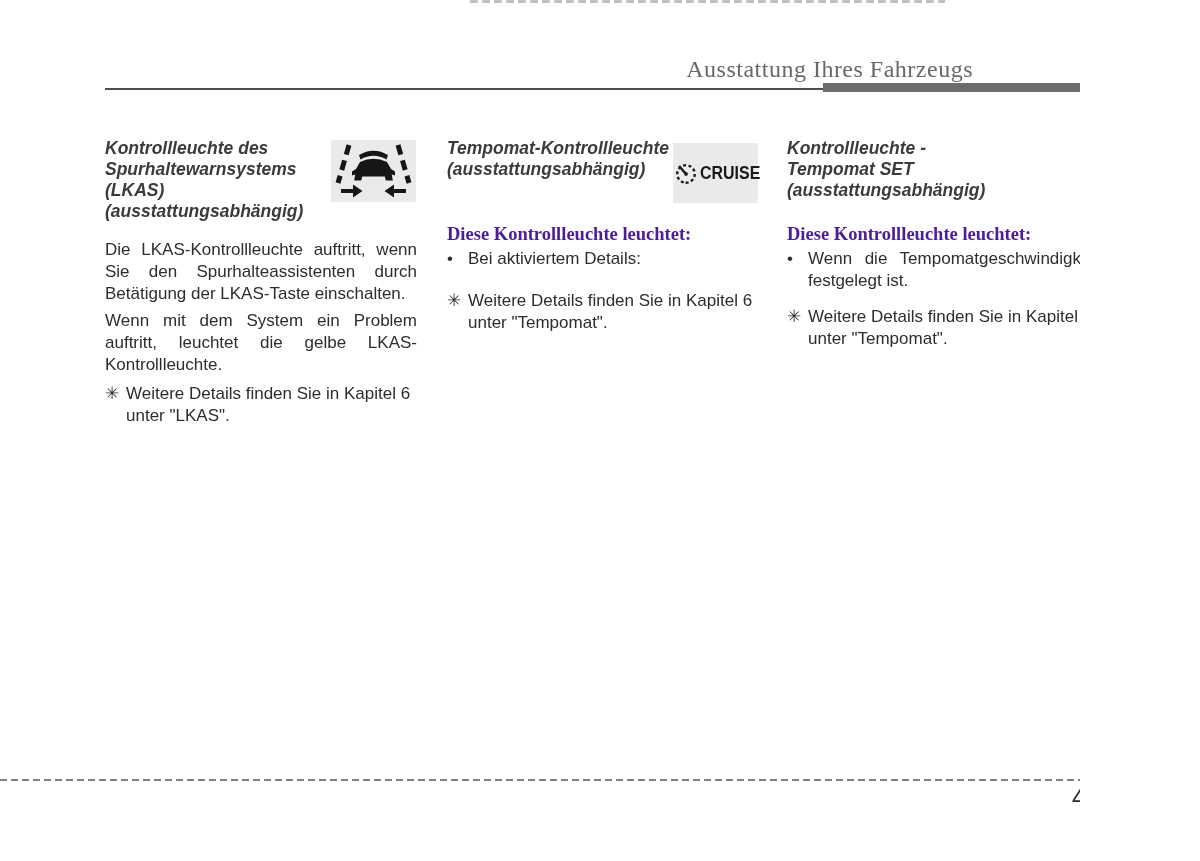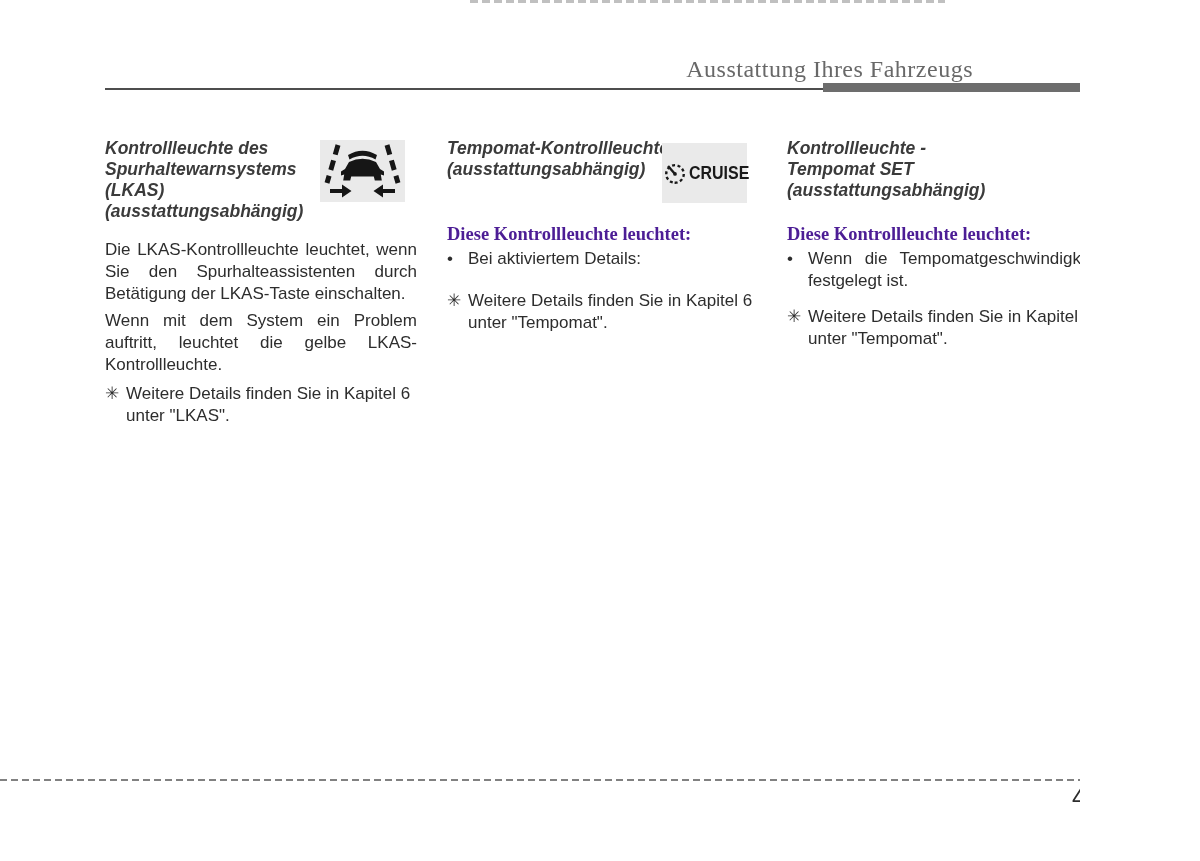--- a/index.html
+++ b/index.html
@@ -18,21 +18,21 @@
   .rule-bar{position:absolute;top:83px;left:823px;width:272px;height:9px;background:#6d6d6d;}
   .rule-faint{position:absolute;top:89px;left:1106px;width:94px;height:3px;
               background:repeating-linear-gradient(90deg,#dcdcdc 0 9px,#ffffff 9px 14px);}
 
   
   .col{position:absolute;top:138px;width:312px;}
   .col-1{left:105px}.col-2{left:447px}.col-3{left:787px}
   .col-head{position:relative;min-height:65px;}
   .col-heading{margin:0;font-size:17.5px;font-weight:bold;font-style:italic;
                line-height:21px;color:#3b3b3b;white-space:pre-line;}
-  .icon-box{position:absolute;top:2px;right:12px;width:85px;height:62px;background:#eaeaea;
+  .icon-box{position:absolute;top:2px;right:1px;width:85px;height:62px;background:#eaeaea;
             display:flex;align-items:center;justify-content:center;}
   .col-2 .icon-box{top:5px;height:60px;}
   .body{font-size:17px;line-height:22px;color:#2d2d2d;margin:0;}
   .just{text-align:justify;}
   .p-first{margin-top:17px;}
   .p-next{margin-top:5px;}
   .subhead{margin:19px 0 0 0;font-family:"Liberation Serif",serif;font-weight:bold;
            font-size:18.5px;line-height:24px;color:#4c1d95;}
   .bullet-row{display:flex;margin-top:2px;font-size:17px;line-height:22px;}
   .marker{width:21px;flex:none;}
@@ -83,21 +83,21 @@
             <path d="M28 15 Q42.5 6.5 57 15 L55.5 19.5 Q42.5 12 29.5 19.5 Z"></path>
             <path d="M29 22 Q42.5 15.5 56 22 L60 29 L64 31.5 L64 35.5 L60.8 34.5 L61.8 40.5 L54.8 40.5 L53.8 36.5 L31.2 36.5 L30.2 40.5 L23.2 40.5 L24.2 34.5 L21 35.5 L21 31.5 L25 29 Z"></path>
             <path d="M10 49 L22 49 L22 44.5 L31.5 51 L22 57.5 L22 53 L10 53 Z"></path>
             <path d="M75 49 L63 49 L63 44.5 L53.5 51 L63 57.5 L63 53 L75 53 Z"></path>
           </g>
           <line x1="18" y1="5" x2="7" y2="43" stroke="#161616" stroke-width="5" stroke-dasharray="10 6"></line>
           <line x1="67" y1="5" x2="78" y2="43" stroke="#161616" stroke-width="5" stroke-dasharray="10 6"></line>
         </svg>
       </div>
     </div>
-    <p class="body just p-first">Die LKAS-Kontrollleuchte leuchtet, wenn Sie den Spurhalteassistenten durch Betätigung der LKAS-Taste einschalten.</p>
+    <p class="body just p-first">Die LKAS-Kontrollleuchte auftritt, wenn Sie den Spurhalteassistenten durch Betätigung der LKAS-Taste einschalten.</p>
     <p class="body just p-next">Wenn mit dem System ein Problem auftritt, leuchtet die gelbe LKAS-Kontrollleuchte.</p>
     <div class="note-row note-1">
       <span class="marker">✳</span>
       <span class="note-text">Weitere Details finden Sie in Kapitel 6
 unter "LKAS".</span>
     </div>
   </section>
 
   <section class="col col-2">
     <div class="col-head">

